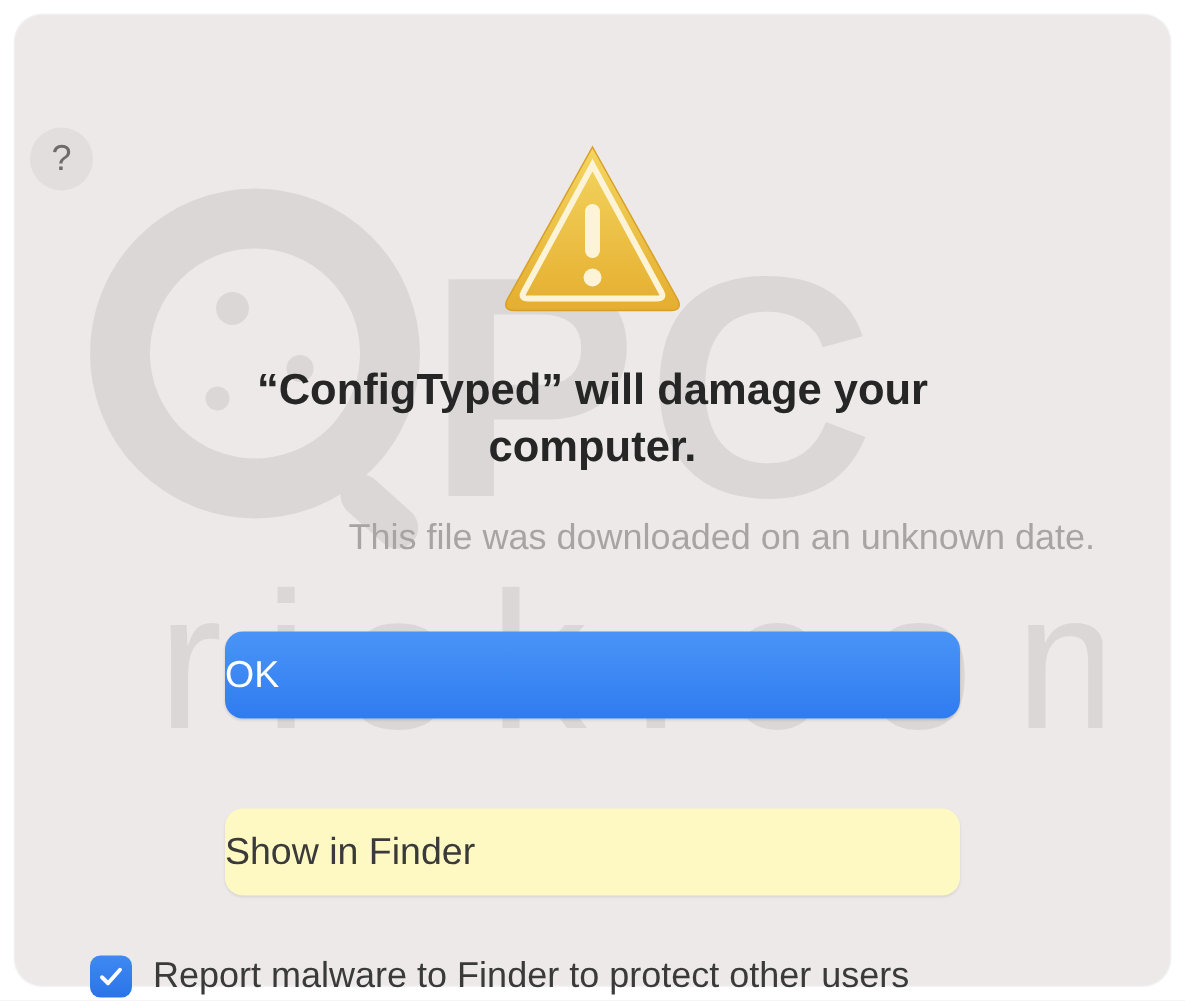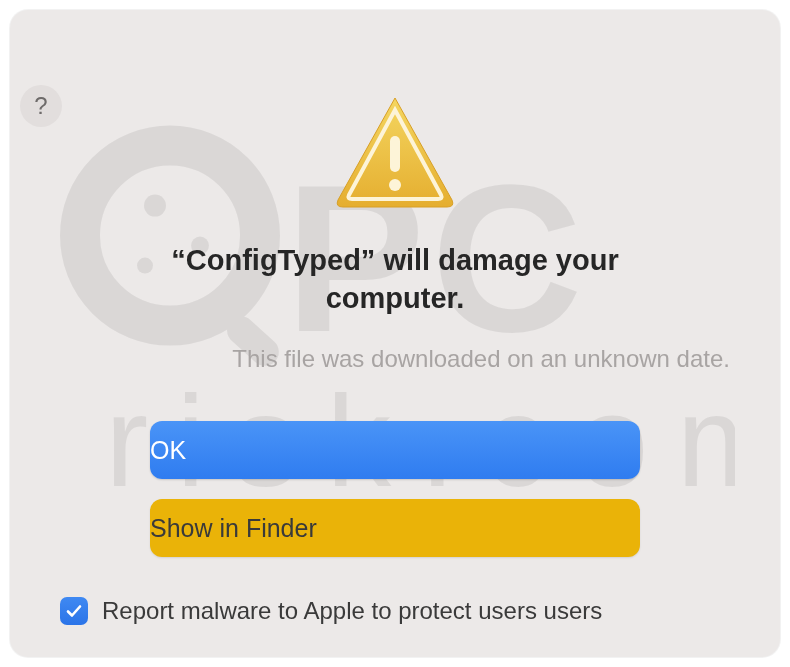--- a/index.html
+++ b/index.html
@@ -81,23 +81,24 @@
       display: flex;
       align-items: center;
       justify-content: flex-start;
     }
     .btn-primary {
       background: linear-gradient(180deg, #4a94f7 0%, #2f7cf0 100%);
       color: #fff;
       box-shadow: 0 1px 2px rgba(0,0,0,0.15);
     }
     .btn-secondary {
-      background: #eab308;
+      background: #fef9c3;
       color: #3a3a3a;
       box-shadow: 0 1px 2px rgba(0,0,0,0.1);
+      margin-top: 40px;
     }
     .checkbox-row {
       display: flex;
       align-items: center;
       gap: 14px;
       padding-left: 0px;
     }
     .checkbox {
       width: 28px;
       height: 28px;
@@ -175,16 +176,16 @@
       <span>Show in Finder</span>
     </button>
   </div>
 
   <div class="checkbox-row">
     <div class="checkbox">
       <svg width="18" height="18" viewBox="0 0 18 18">
         <path d="M3 9.5 L7 13.5 L15 4.5" stroke="#fff" stroke-width="2.6" fill="none" stroke-linecap="round" stroke-linejoin="round"></path>
       </svg>
     </div>
-    <span class="checkbox-label">Report malware to Apple to protect users users</span>
+    <span class="checkbox-label">Report malware to Finder to protect other users</span>
   </div>
 
 </div>
 
 </body></html>

